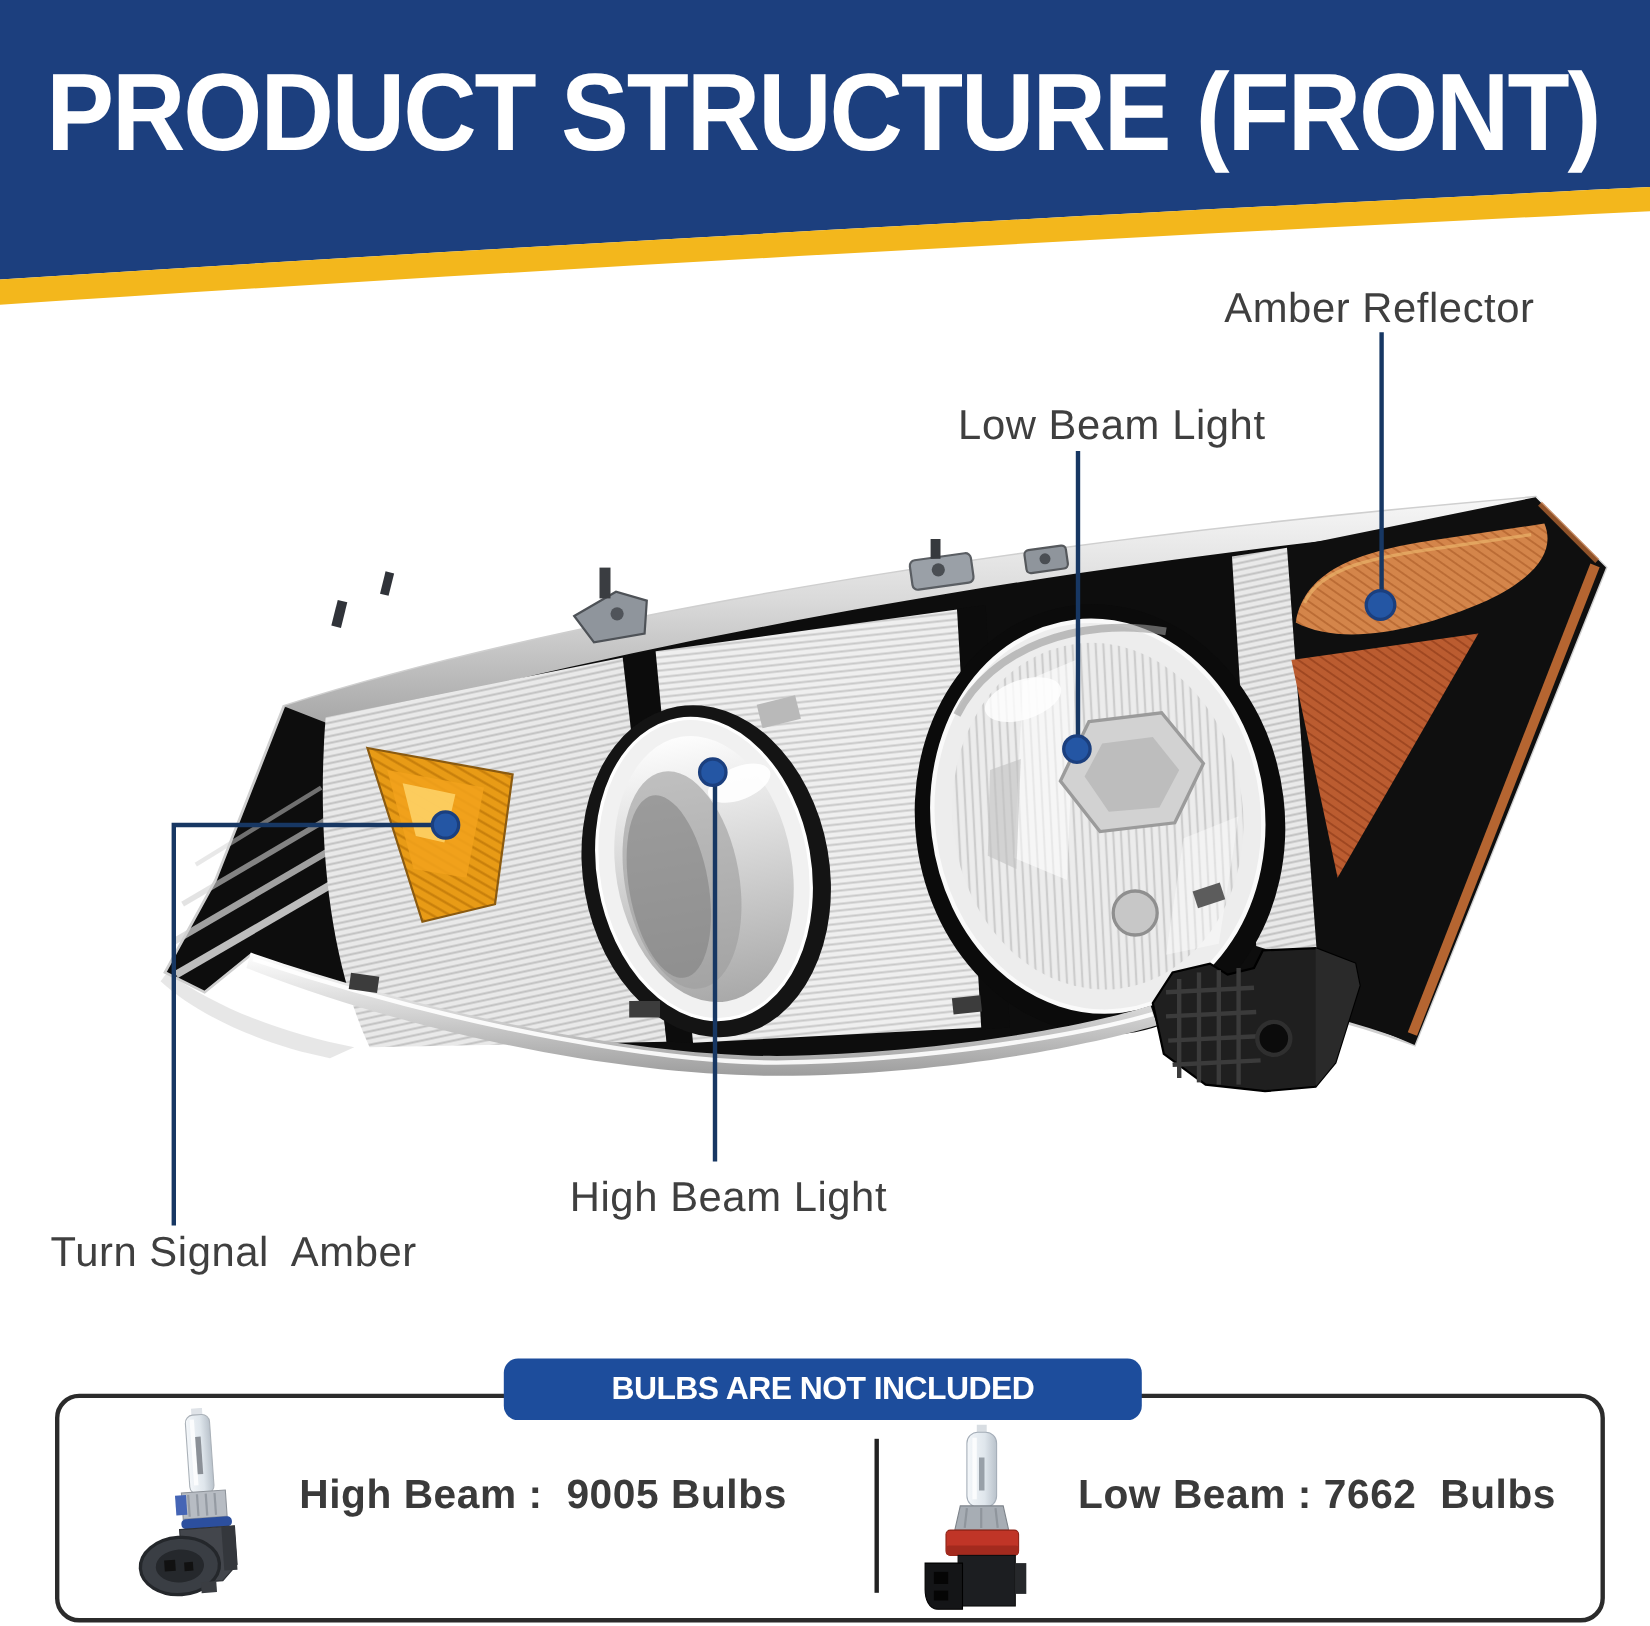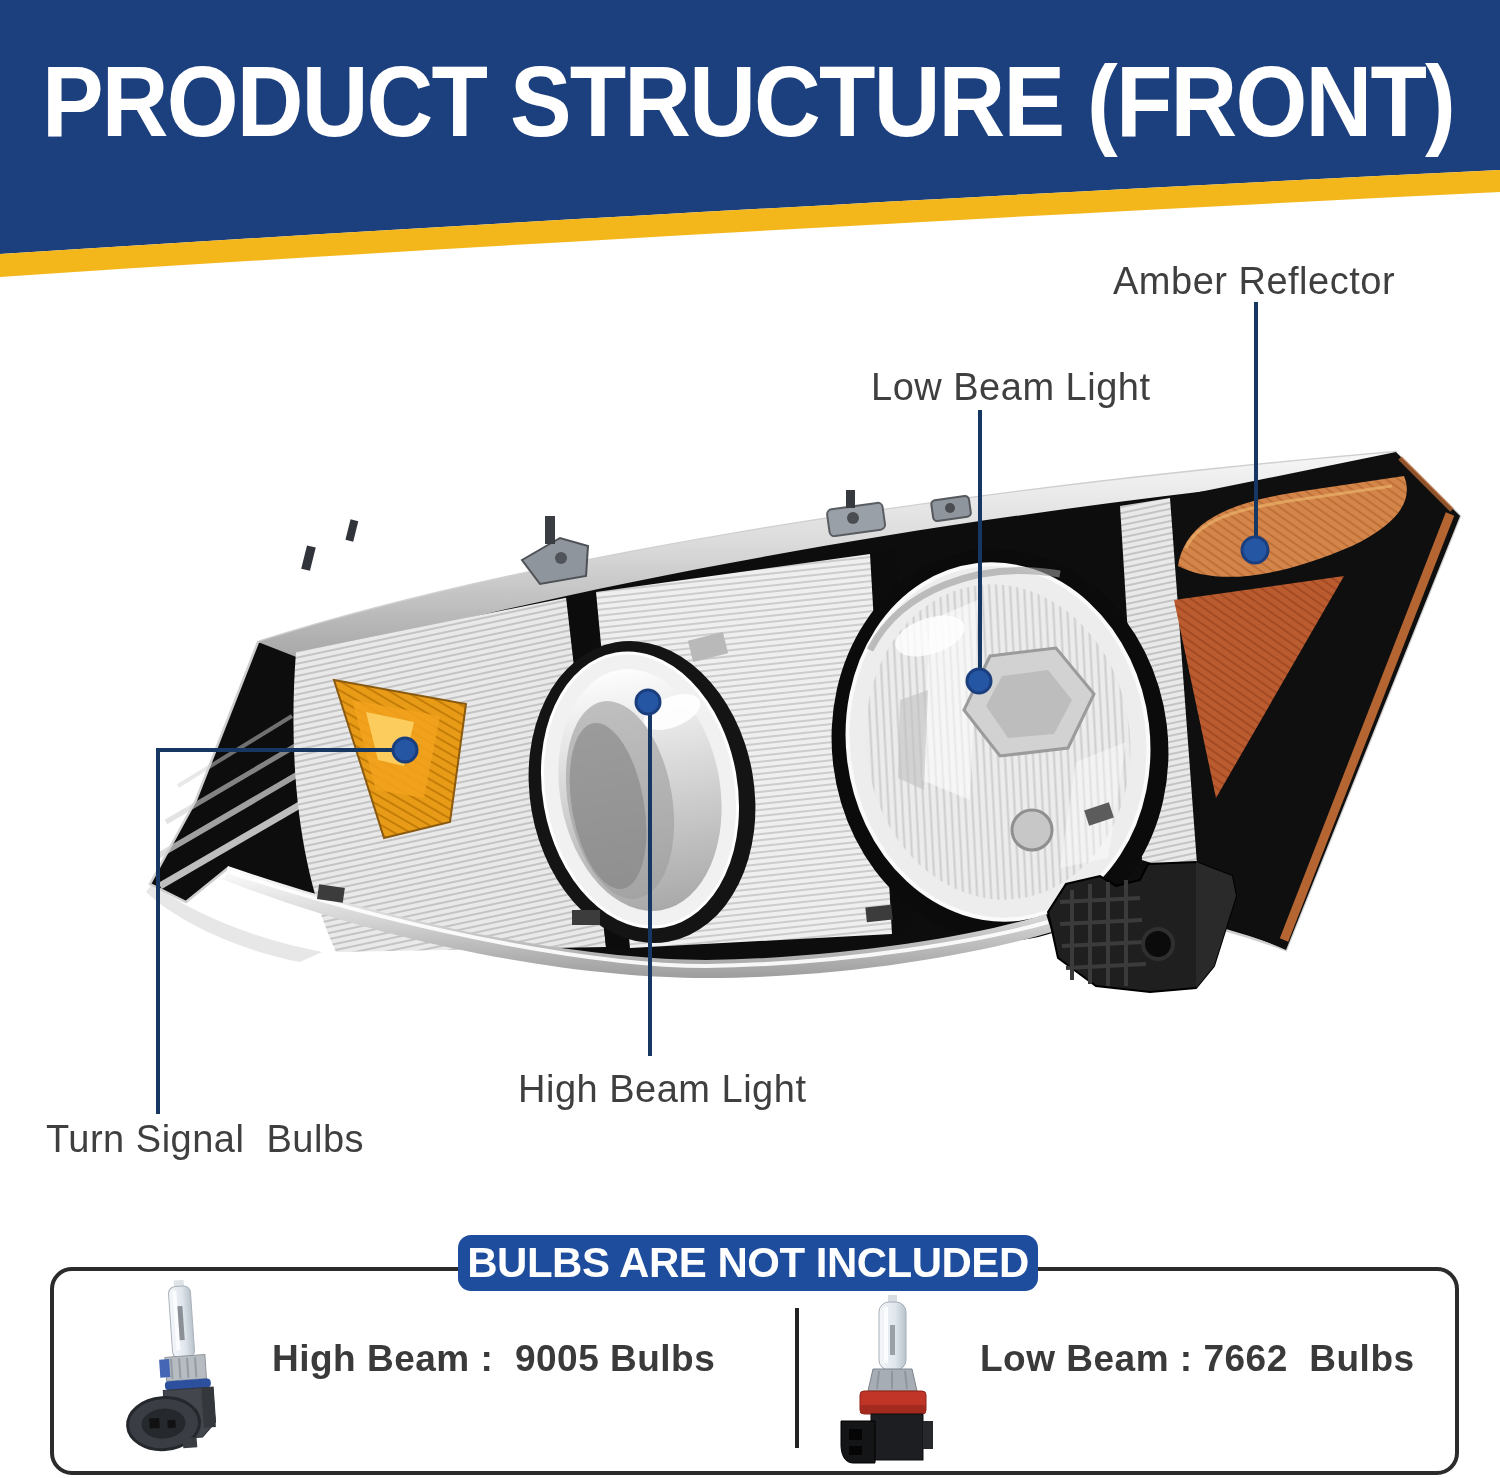--- a/index.html
+++ b/index.html
@@ -15,21 +15,21 @@
     white-space:pre;letter-spacing:0.5px;
   }
   
   .bulbs-box{
     position:absolute;left:50px;top:1267px;width:1401px;height:200px;
     border:4px solid #2b2b2b;border-radius:22px;background:#ffffff;
   }
   .bulbs-banner{
     position:absolute;left:458px;top:1235px;width:580px;height:56px;
     background:#1d4d9c;border-radius:13px;display:flex;align-items:center;
-    justify-content:center;color:#ffffff;font-size:42px;font-weight:bold;
+    justify-content:center;color:#ffffff;font-size:29px;font-weight:bold;
     letter-spacing:-0.5px;white-space:pre;
   }
   .bulbs-divider{
     position:absolute;left:795px;top:1308px;width:4px;height:140px;background:#222222;
   }
   .bulb-spec{
     position:absolute;color:#3a3a3a;font-size:37px;font-weight:bold;
     white-space:pre;letter-spacing:0.5px;text-align:right;
   }
 </style>
@@ -207,21 +207,21 @@
     <circle cx="405" cy="750" r="12"></circle>
     <circle cx="648" cy="702" r="12"></circle>
     <circle cx="979" cy="681" r="12"></circle>
     <circle cx="1255" cy="550" r="13"></circle>
   </g>
 </svg>
 
 <div class="callout-label" style="left:1113px;top:260px">Amber Reflector</div>
 <div class="callout-label" style="left:871px;top:366px">Low Beam Light</div>
 <div class="callout-label" style="left:518px;top:1068px">High Beam Light</div>
-<div class="callout-label" style="left:46px;top:1118px">Turn Signal  Bulbs</div>
+<div class="callout-label" style="left:46px;top:1118px">Turn Signal  Amber</div>
 
 <div class="bulbs-box"></div>
 <div class="bulbs-banner">BULBS ARE NOT INCLUDED</div>
 <div class="bulbs-divider"></div>
 
 <svg class="abs" style="left:120px;top:1280px" width="130" height="185" viewBox="0 0 130 185">
   <g transform="rotate(-4 65 92)">
     <rect x="60" y="0" width="10" height="9" fill="#dfe3e8"></rect>
     <rect x="54" y="6" width="22" height="72" rx="7" fill="url(#bulbglass)" stroke="#aab1b8"></rect>
     <rect x="58" y="10" width="4" height="60" fill="#ffffff" opacity="0.8"></rect>

